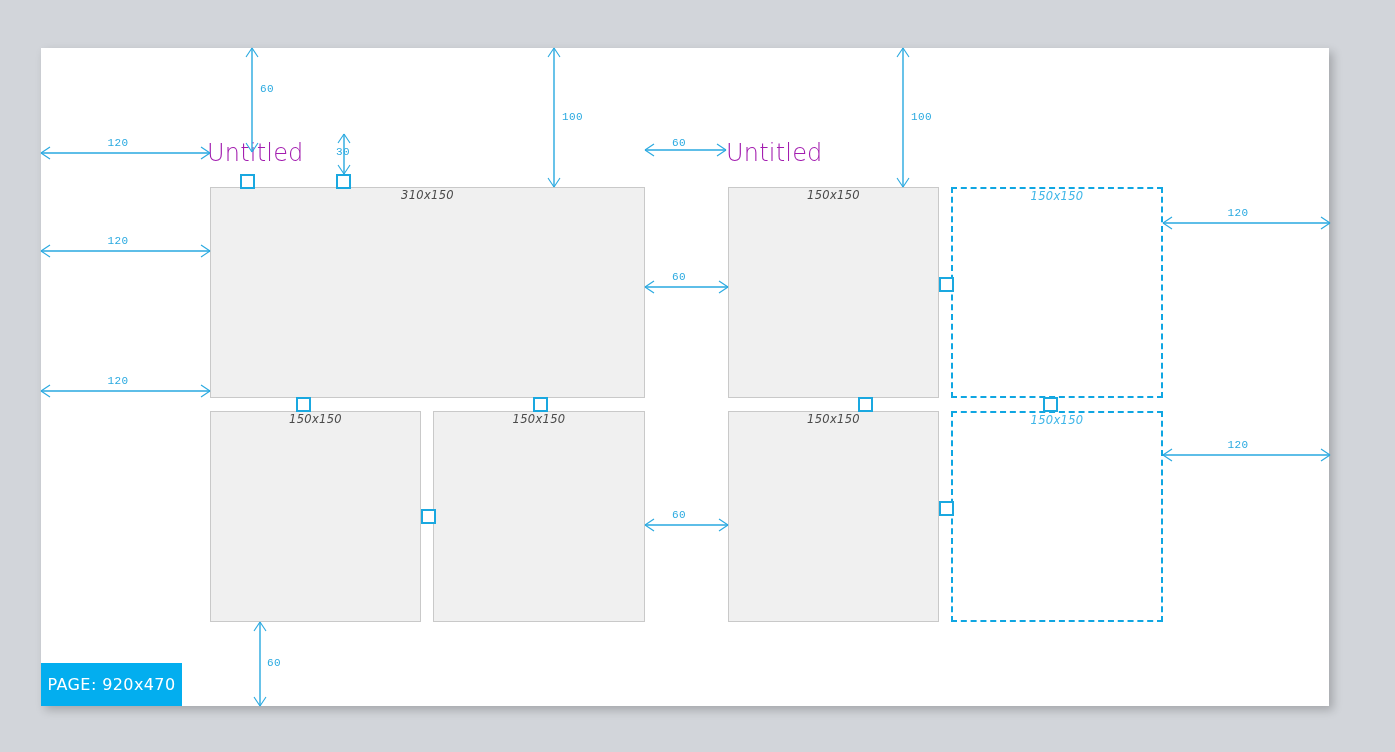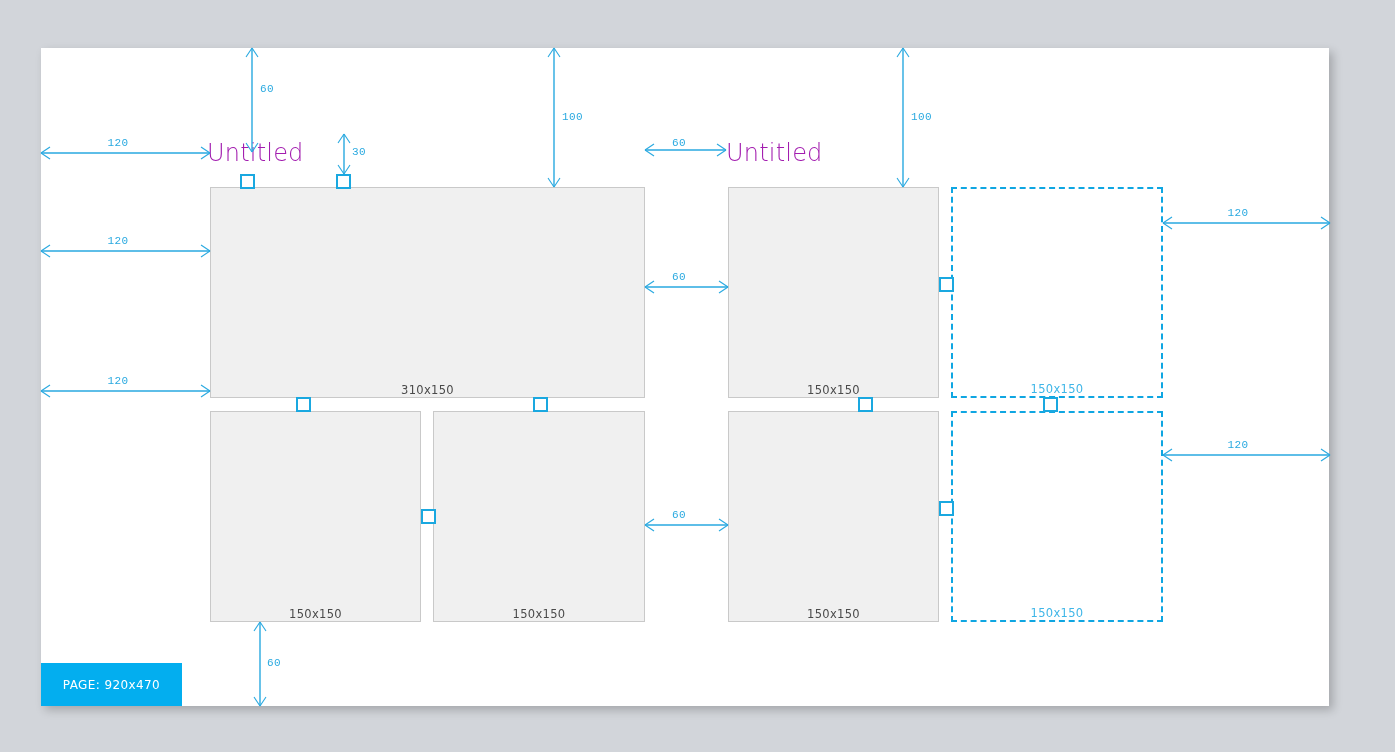--- a/index.html
+++ b/index.html
@@ -34,22 +34,23 @@
     color: #a21caf;
     white-space: nowrap;
     letter-spacing: 0.2px;
   }
 
   
   .block {
     position: absolute;
     box-sizing: border-box;
     display: flex;
-    align-items: flex-end;
+    align-items: flex-start;
     justify-content: center;
+    font-style: italic;
   }
   .block.solid {
     background: #f0f0f0;
     border: 1px solid #c9c9c9;
   }
   .block.dashed {
     background: #ffffff;
     border: 2px dashed #0fa6e2;
   }
   .block-label {
@@ -82,21 +83,21 @@
   
   .page-badge {
     position: absolute;
     left: 41px; top: 663px;
     width: 141px; height: 43px;
     background: #03aeef;
     color: #ffffff;
     display: flex;
     align-items: center;
     justify-content: center;
-    font-size: 12px;
+    font-size: 16px;
     letter-spacing: 0.4px;
     font-family: "DejaVu Sans", sans-serif;
   }
 </style>
 </head>
 <body>
 
 <div id="root">
 
   <div class="canvas" style="left: 41px; top: 48px; width: 1288px; height: 658px;"></div>
@@ -272,21 +273,21 @@
           </g>
           <g>
             <line x1="260" y1="706" x2="254" y2="697" stroke="#29a9e0" stroke-width="1.1" shape-rendering="geometricPrecision"></line>
             <line x1="260" y1="706" x2="266" y2="697" stroke="#29a9e0" stroke-width="1.1" shape-rendering="geometricPrecision"></line>
           </g>
         </g>
       </svg>
   </div>
   <div id="dims-layer">
       <div class="dim" style="left: 260px; top: 83px;">60</div>
-      <div class="dim" style="left: 352px; top: 146px;">30</div>
+      <div class="dim" style="left: 336px; top: 146px;">30</div>
       <div class="dim" style="left: 562px; top: 111px;">100</div>
       <div class="dim" style="left: 911px; top: 111px;">100</div>
       <div class="dim" style="left: 118px; top: 137px; transform: translateX(-50%);">120</div>
       <div class="dim" style="left: 118px; top: 235px; transform: translateX(-50%);">120</div>
       <div class="dim" style="left: 118px; top: 375px; transform: translateX(-50%);">120</div>
       <div class="dim" style="left: 679px; top: 271px; transform: translateX(-50%);">60</div>
       <div class="dim" style="left: 679px; top: 509px; transform: translateX(-50%);">60</div>
       <div class="dim" style="left: 679px; top: 137px; transform: translateX(-50%);">60</div>
       <div class="dim" style="left: 1238px; top: 207px; transform: translateX(-50%);">120</div>
       <div class="dim" style="left: 1238px; top: 439px; transform: translateX(-50%);">120</div>

